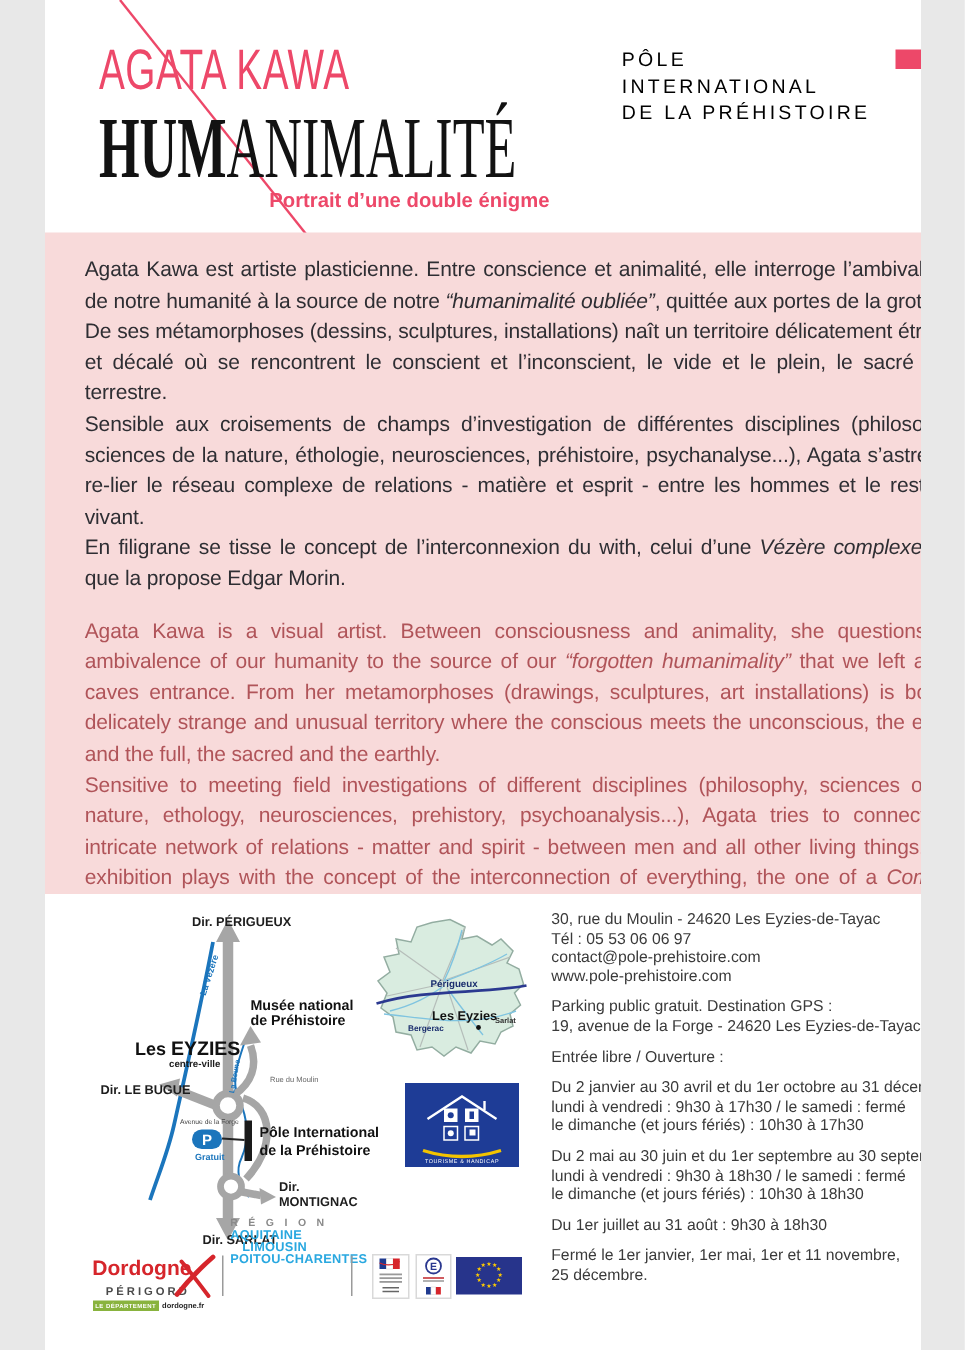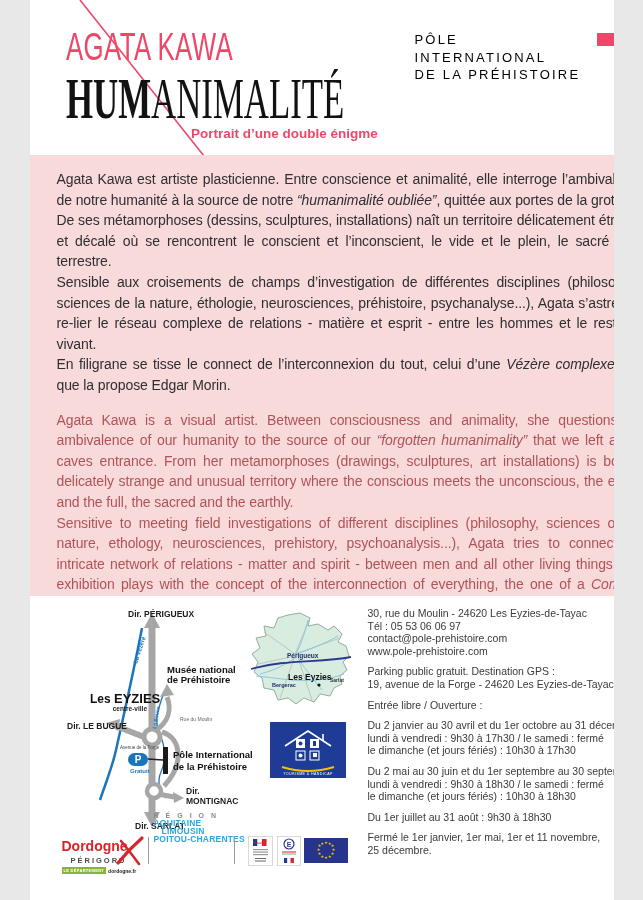--- a/index.html
+++ b/index.html
@@ -7,21 +7,21 @@
         font-family:"Liberation Sans",sans-serif;margin:0 auto;}
 
   
   .slash{position:absolute;left:0;top:0;pointer-events:none;}
   .artist{position:absolute;left:36px;top:30px;font-size:38px;line-height:34px;color:#ED4869;
           letter-spacing:.5px;transform:scaleX(.68);transform-origin:0 0;white-space:nowrap;}
   .title{position:absolute;left:36px;top:74px;font-family:"Liberation Serif",serif;font-size:58px;
          line-height:50px;color:#121212;transform:scaleX(.60);transform-origin:0 0;white-space:nowrap;}
   .title .hum{font-weight:700;}
   .title .rest{font-weight:400;}
-  .subtitle{position:absolute;left:150px;top:126px;width:210px;text-align:center;
+  .subtitle{position:absolute;left:150px;top:126px;width:210px;text-align:left;
             font-size:13.5px;font-weight:700;color:#ED4869;}
   .org{position:absolute;left:385px;top:31px;font-size:13px;line-height:17.5px;
        letter-spacing:2.2px;font-weight:500;color:#000000;}
   .corner-h{position:absolute;left:567px;top:33px;width:45px;height:13px;background:#ED4869;}
   .corner-v{position:absolute;left:599px;top:33px;width:13px;height:44px;background:#ED4869;}
 
   
   .intro{position:absolute;left:0;top:155px;width:643px;height:441px;background:#F8DADA;
          box-sizing:border-box;padding:14px 27px 0;overflow:hidden;}
   .intro p{margin:0;font-size:14px;line-height:20.6px;text-align:justify;color:#2E2E33;
@@ -88,21 +88,21 @@
 
   <div class="org">PÔLE<br>INTERNATIONAL<br>DE LA PRÉHISTOIRE</div>
   <div class="corner-h"></div>
   <div class="corner-v"></div>
 
   <section class="intro">
     <div class="fr">
       <p><span>Agata Kawa est artiste plasticienne. Entre conscience et animalité, elle interroge l’ambivalence de notre humanité à la source de notre </span><em>“humanimalité oubliée”</em><span>, quittée aux portes de la grotte.</span></p>
       <p><span>De ses métamorphoses (dessins, sculptures, installations) naît un territoire délicatement étrange et décalé où se rencontrent le conscient et l’inconscient, le vide et le plein, le sacré et le terrestre.</span></p>
       <p><span>Sensible aux croisements de champs d’investigation de différentes disciplines (philosophie, sciences de la nature, éthologie, neurosciences, préhistoire, psychanalyse...), Agata s’astreint à re-lier le réseau complexe de relations - matière et esprit - entre les hommes et le reste du vivant.</span></p>
-      <p><span>En filigrane se tisse le connect de l’interconnexion du tout, celui d’une </span><em>Vézère complexe</em><span> telle que la propose Edgar Morin.</span></p>
+      <p><span>En filigrane se tisse le concept de l’interconnexion du with, celui d’une </span><em>Vézère complexe</em><span> telle que la propose Edgar Morin.</span></p>
     </div>
     <div class="en">
       <p><span>Agata Kawa is a visual artist. Between consciousness and animality, she questions the ambivalence of our humanity to the source of our </span><em>“forgotten humanimality”</em><span> that we left at the caves entrance. From her metamorphoses (drawings, sculptures, art installations) is born a delicately strange and unusual territory where the conscious meets the unconscious, the empty and the full, the sacred and the earthly.</span></p>
       <p><span>Sensitive to meeting field investigations of different disciplines (philosophy, sciences of the nature, ethology, neurosciences, prehistory, psychoanalysis...), Agata tries to connect the intricate network of relations - matter and spirit - between men and all other living things. The exhibition plays with the concept of the interconnection of everything, the one of a </span><em>Complex Thinking</em></p>
     </div>
   </section>
 
   <svg class="access-map" width="215" height="240" viewBox="0 0 215 240">
 
     <path d="M102,28 C94,70 86,105 76,150 C72,168 66,182 60,200" fill="none" stroke="#1B75BC" stroke-width="2.5"></path>

